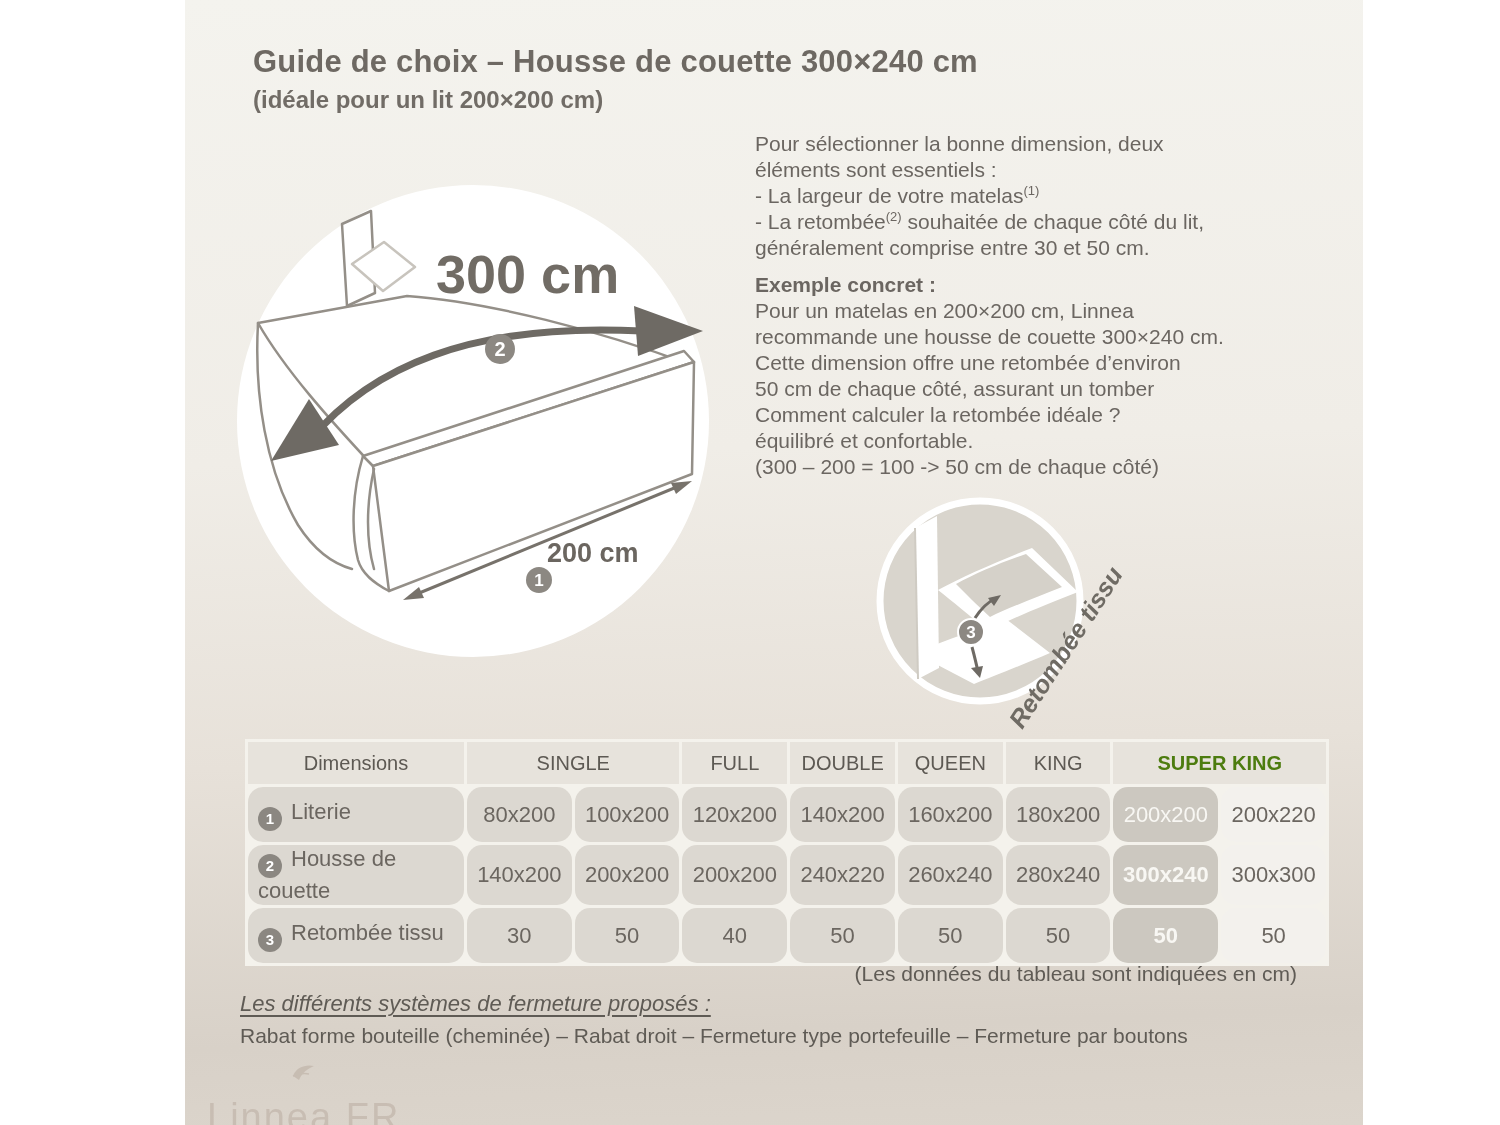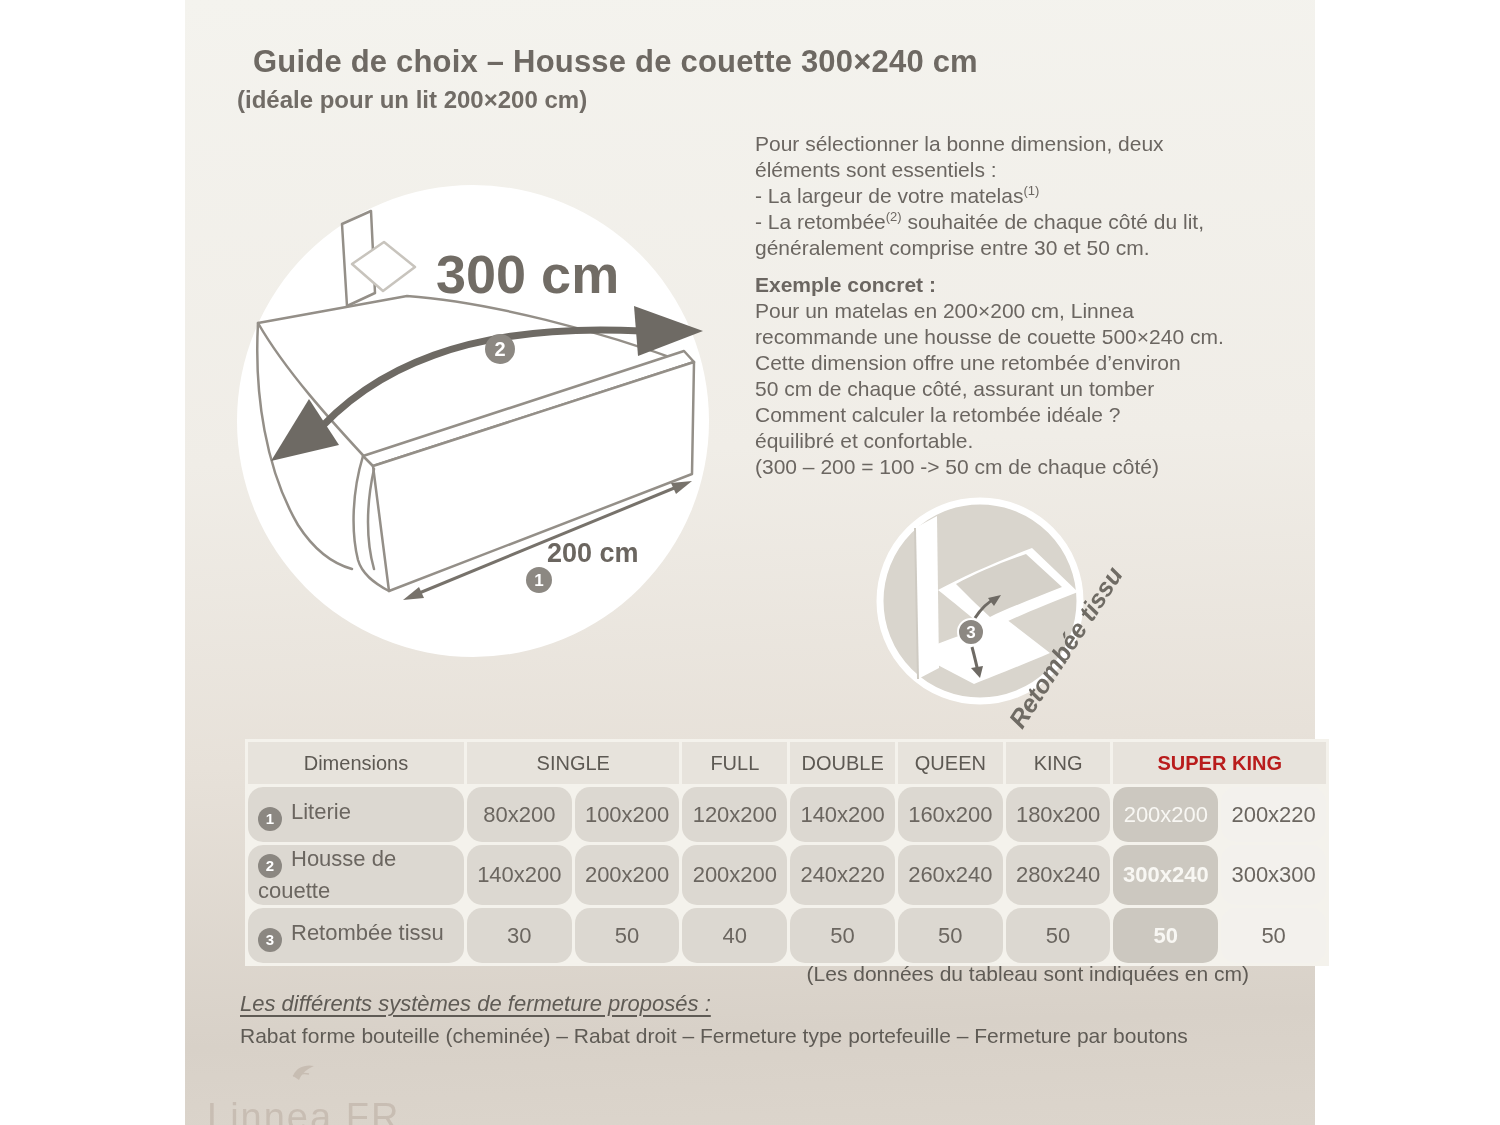--- a/index.html
+++ b/index.html
@@ -1,32 +1,32 @@
 <!DOCTYPE html>
 <html><head>
 <meta charset="utf-8">
 <style>
   html,body{margin:0;padding:0;background:#ffffff;}
   .canvas{position:relative;width:1500px;height:1125px;background:#ffffff;overflow:hidden;
           font-family:"Liberation Sans",sans-serif;}
   .panel{position:absolute;left:185px;top:0;width:1130px;height:1125px;
-         background:linear-gradient(178deg,#f4f3ee 0%,#f0ede7 40%,#e7e1d9 66%,#d8d1c8 90%,#dcd5cc 100%);}
+         background:linear-gradient(178deg,#f4f3ee 0%,#f0ede7 40%,#e7e1d9 66%,#d8d1c8 90%,#dcd5cc 100%);padding-left:48px;}
   .title{position:absolute;left:68px;top:44px;font-size:31px;font-weight:bold;color:#6e6963;letter-spacing:.2px;}
-  .subtitle{position:absolute;left:52px;top:86px;font-size:24px;font-weight:bold;color:#716c66;}
+  .subtitle{position:absolute;left:68px;top:86px;font-size:24px;font-weight:bold;color:#716c66;}
   .copy{position:absolute;left:570px;width:530px;font-size:21px;line-height:26px;color:#6b6661;}
   .copy .bold{font-weight:bold;}
   .copy sup{font-size:13px;line-height:0;}
   #intro{top:131px;}
   #example{top:272px;}
   .diagram{position:absolute;left:50px;top:180px;width:910px;height:580px;}
   .diagram text{font-family:"Liberation Sans",sans-serif;}
   table.dims{position:absolute;left:60px;top:739px;width:1084px;table-layout:fixed;
              border-collapse:separate;border-spacing:3px;background:#f4f2ec;}
   table.dims th{height:40px;background:#e7e3dc;font-size:20px;font-weight:normal;color:#5d5953;text-align:center;}
-  table.dims th.super{font-weight:bold;color:#b91c1c;}
+  table.dims th.super{font-weight:bold;color:#4d7c0f;}
   table.dims td{height:53px;background:#dcd8d1;font-size:22px;color:#6b6660;text-align:center;border-radius:15px;}
   table.dims td.lab{text-align:left;padding-left:10px;}
   table.dims td.hl{background:#ccc8c0;color:#f8f7f3;}
   table.dims tr.rb td.hl{font-weight:bold;}
   table.dims td.last{background:#f3f1ed;}
   .badge{display:inline-block;width:24px;height:24px;border-radius:50%;background:#8b8781;color:#ffffff;
          font-size:15px;font-weight:bold;line-height:24px;text-align:center;margin-right:9px;vertical-align:-5px;}
   .note{position:absolute;right:66px;top:962px;font-size:21px;color:#5f5b55;}
   .closures-h{position:absolute;left:55px;top:991px;font-size:22px;color:#5f5b55;
               text-decoration:underline;text-underline-offset:4px;font-style:italic;}
@@ -48,21 +48,21 @@
       <div>Pour sélectionner la bonne dimension, deux</div>
       <div>éléments sont essentiels :</div>
       <div><span>- La largeur de votre matelas</span><sup>(1)</sup></div>
       <div><span>- La retombée</span><sup>(2)</sup><span> souhaitée de chaque côté du lit,</span></div>
       <div>généralement comprise entre 30 et 50 cm.</div>
     </div>
 
     <div class="copy" id="example">
       <div class="bold">Exemple concret :</div>
       <div>Pour un matelas en 200×200 cm, Linnea</div>
-      <div>recommande une housse de couette 500×240 cm.</div>
+      <div>recommande une housse de couette 300×240 cm.</div>
       <div>Cette dimension offre une retombée d’environ</div>
       <div>50 cm de chaque côté, assurant un tomber</div>
       <div>Comment calculer la retombée idéale ?</div>
       <div>équilibré et confortable.</div>
       <div>(300 – 200 = 100  -&gt; 50 cm de chaque côté)</div>
     </div>
 
     <svg class="diagram" viewBox="235 180 910 580" xmlns="http://www.w3.org/2000/svg">
 
       <circle cx="473" cy="421" r="236" fill="#ffffff"></circle>

